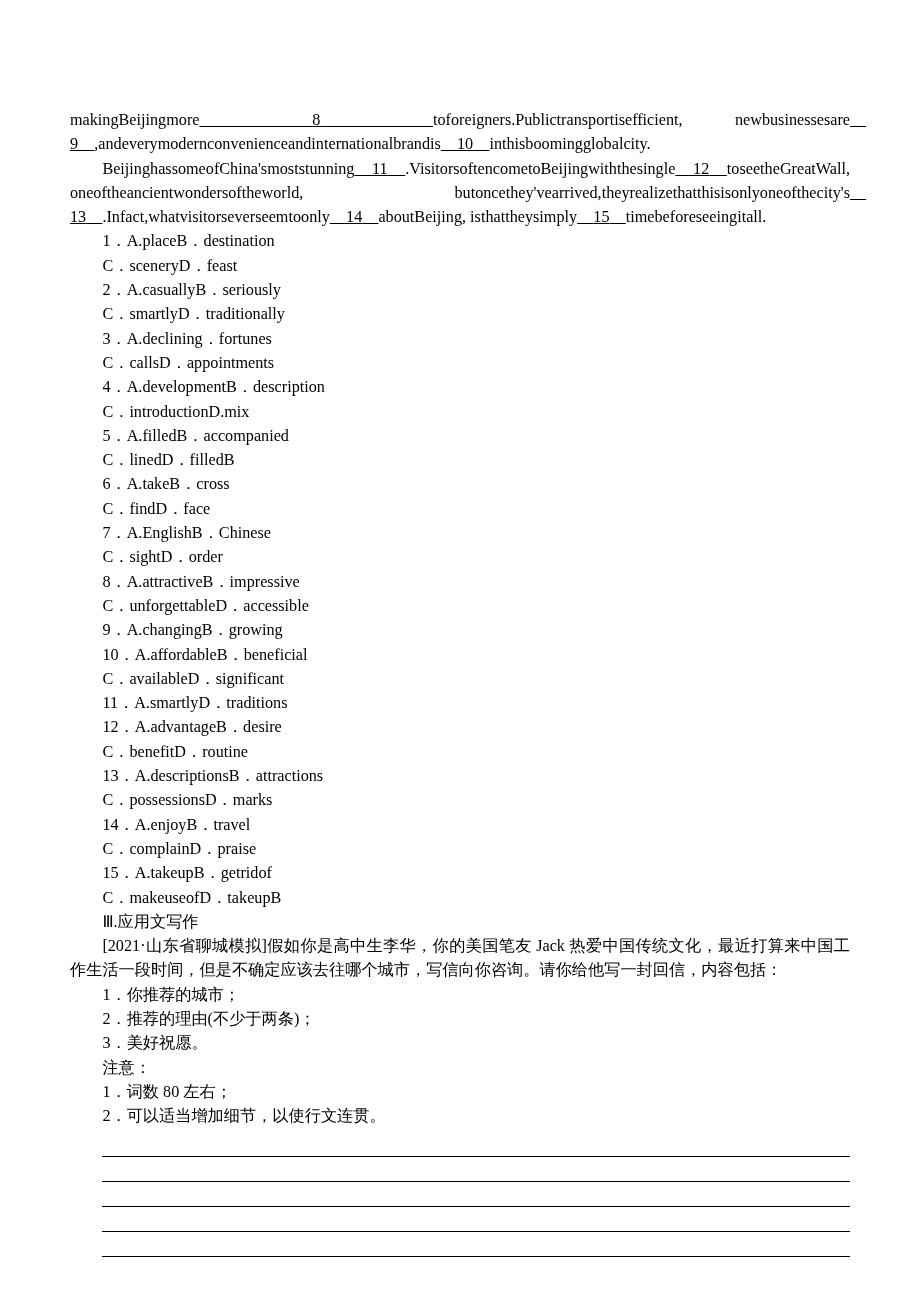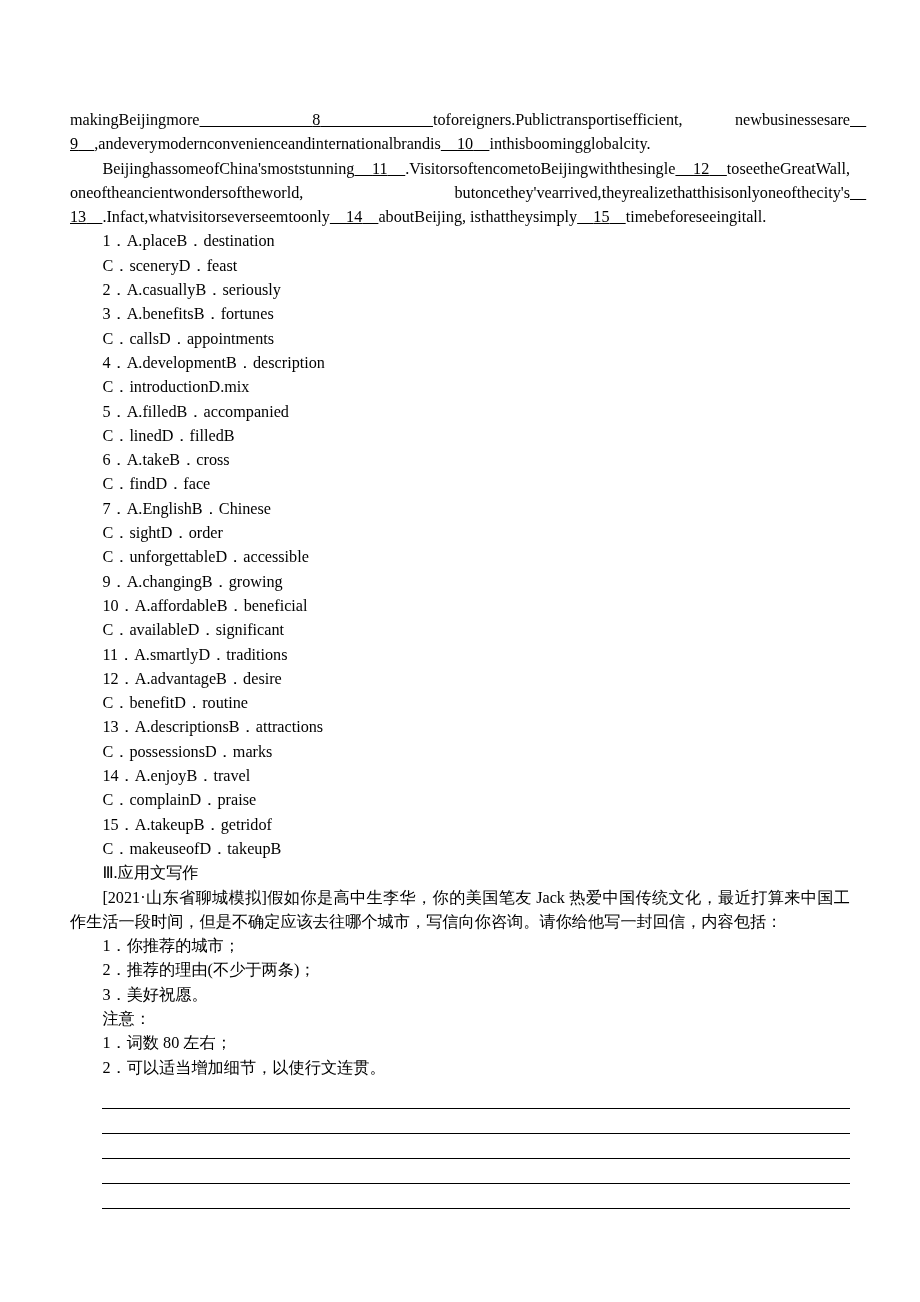--- a/index.html
+++ b/index.html
@@ -36,30 +36,32 @@
 <body>
 
 <p><span>makingBeijingmore</span><span class="underline">　<span>8</span>　</span><span>toforeigners.Publictransportisefficient, newbusinessesare</span><span class="underline">　<span>9</span>　</span><span>,andeverymodernconvenienceandinternationalbrandis</span><span class="underline">　<span>10</span>　</span><span>inthisboomingglobalcity.</span></p>
 
 <p class="indent"><span>BeijinghassomeofChina'smoststunning</span><span class="underline">　<span>11</span>　</span><span>.VisitorsoftencometoBeijingwiththesingle</span><span class="underline">　<span>12</span>　</span><span>toseetheGreatWall, oneoftheancientwondersoftheworld, butoncethey'vearrived,theyrealizethatthisisonlyoneofthecity's</span><span class="underline">　<span>13</span>　</span><span>.Infact,whatvisitorseverseemtoonly</span><span class="underline">　<span>14</span>　</span><span>aboutBeijing, isthattheysimply</span><span class="underline">　<span>15</span>　</span><span>timebeforeseeingitall.</span></p>
 
 <div id="questions-container">
     <p class="option-line"><span>1</span>．<span>A.placeB．destination</span></p>
     <p class="option-line"><span>C．sceneryD．feast</span></p>
     <p class="option-line"><span>2</span>．<span>A.casuallyB．seriously</span></p>
-    <p class="option-line"><span>3</span>．<span>A.benefitsB．fortunes</span></p>
+    <p class="option-line"><span>C．smartlyD．traditionally</span></p>
+    <p class="option-line"><span>3</span>．<span>A.declining．fortunes</span></p>
     <p class="option-line"><span>C．callsD．appointments</span></p>
     <p class="option-line"><span>4</span>．<span>A.developmentB．description</span></p>
     <p class="option-line"><span>C．introductionD.mix</span></p>
     <p class="option-line"><span>5</span>．<span>A.filledB．accompanied</span></p>
     <p class="option-line"><span>C．linedD．filledB</span></p>
     <p class="option-line"><span>6</span>．<span>A.takeB．cross</span></p>
     <p class="option-line"><span>C．findD．face</span></p>
     <p class="option-line"><span>7</span>．<span>A.EnglishB．Chinese</span></p>
     <p class="option-line"><span>C．sightD．order</span></p>
+    <p class="option-line"><span>8</span>．<span>A.attractiveB．impressive</span></p>
     <p class="option-line"><span>C．unforgettableD．accessible</span></p>
     <p class="option-line"><span>9</span>．<span>A.changingB．growing</span></p>
     <p class="option-line"><span>10</span>．<span>A.affordableB．beneficial</span></p>
     <p class="option-line"><span>C．availableD．significant</span></p>
     <p class="option-line"><span>11</span>．<span>A.smartlyD．traditions</span></p>
     <p class="option-line"><span>12</span>．<span>A.advantageB．desire</span></p>
     <p class="option-line"><span>C．benefitD．routine</span></p>
     <p class="option-line"><span>13</span>．<span>A.descriptionsB．attractions</span></p>
     <p class="option-line"><span>C．possessionsD．marks</span></p>
     <p class="option-line"><span>14</span>．<span>A.enjoyB．travel</span></p>

